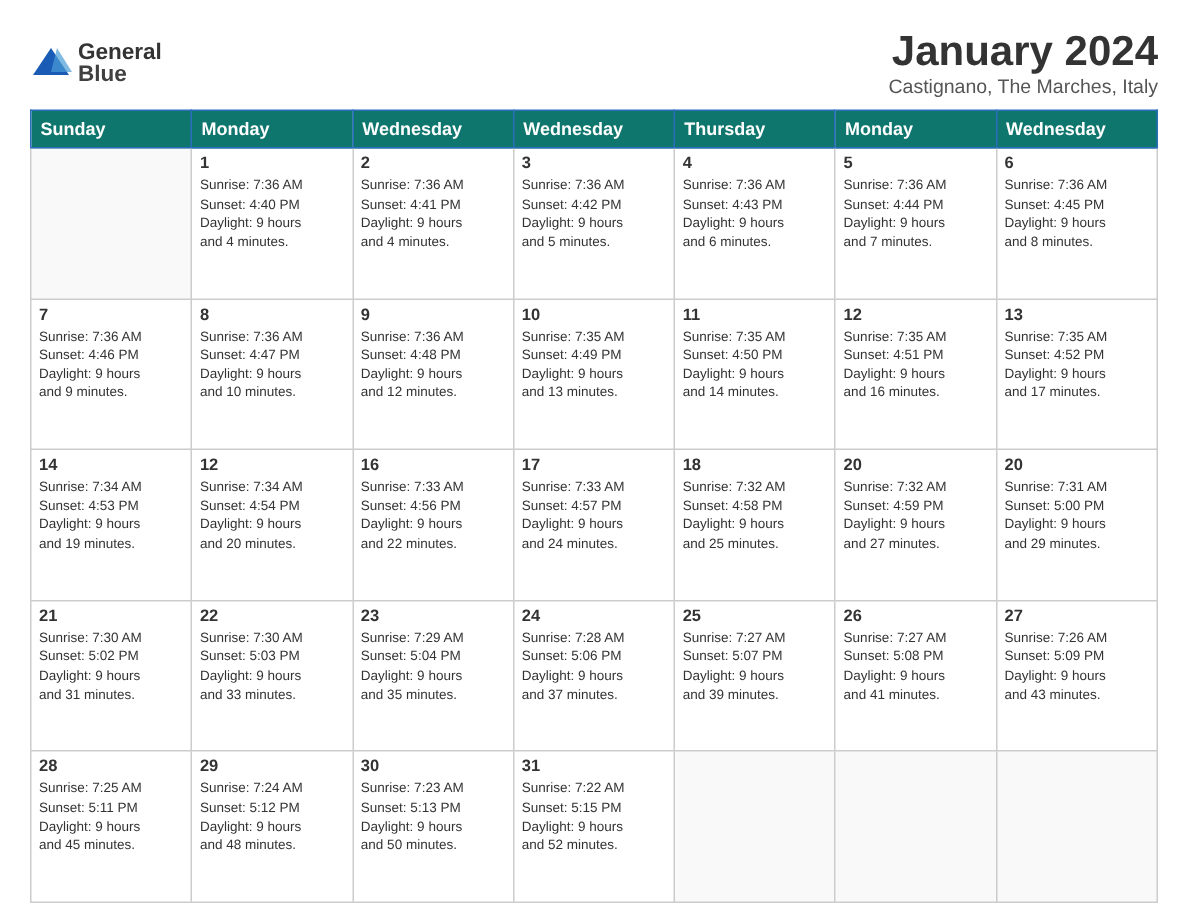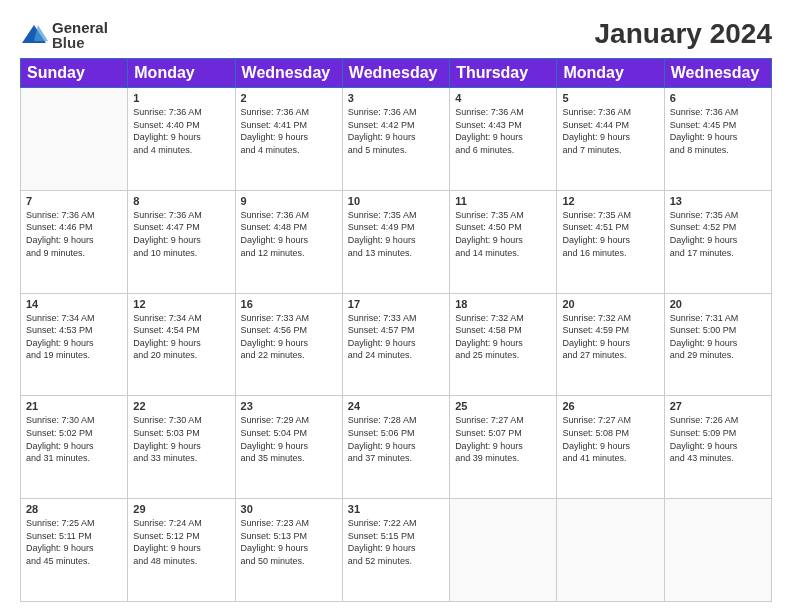--- a/index.html
+++ b/index.html
@@ -13,21 +13,21 @@
     .page {
       width: 792px;
       height: 612px;
       padding: 18px 20px 10px 20px;
       display: flex;
       flex-direction: column;
     }
     .header {
       display: flex;
       justify-content: space-between;
-      align-items: flex-end;
+      align-items: center;
       margin-bottom: 8px;
     }
     .logo {
       display: flex;
       align-items: center;
     }
     .logo-text {
       display: flex;
       flex-direction: column;
       line-height: 1;
@@ -58,23 +58,23 @@
     .subtitle {
       font-size: 13px;
       color: #555;
     }
     table {
       width: 100%;
       border-collapse: collapse;
       flex: 1;
     }
     thead tr th {
-      background-color: #6d28d9;
+      background-color: #0f766e;
       color: #fff;
-      font-size: 16px;
+      font-size: 12px;
       font-weight: bold;
       padding: 5px 6px;
       text-align: left;
       border: 1px solid #2a6ebb;
     }
     tbody tr td {
       border: 1px solid #ccc;
       vertical-align: top;
       padding: 4px 5px;
       font-size: 9.5px;
@@ -107,20 +107,21 @@
         <polygon points="14,4 26,22 2,22" fill="#1a5cb5"></polygon>
         <polygon points="18,4 28,20 14,20" fill="#4a9cd6" opacity="0.7"></polygon>
       </svg>
       <div class="logo-text">
         <span class="logo-general">General</span>
         <span class="logo-blue">Blue</span>
       </div>
     </div>
     <div class="title-block">
       <div class="month-title">January 2024</div>
+      <div class="subtitle">Castignano, The Marches, Italy</div>
     </div>
   </div>
 
   <table>
     <thead>
       <tr>
       <th>Sunday</th>
           <th>Monday</th>
           <th>Wednesday</th>
           <th>Wednesday</th>

